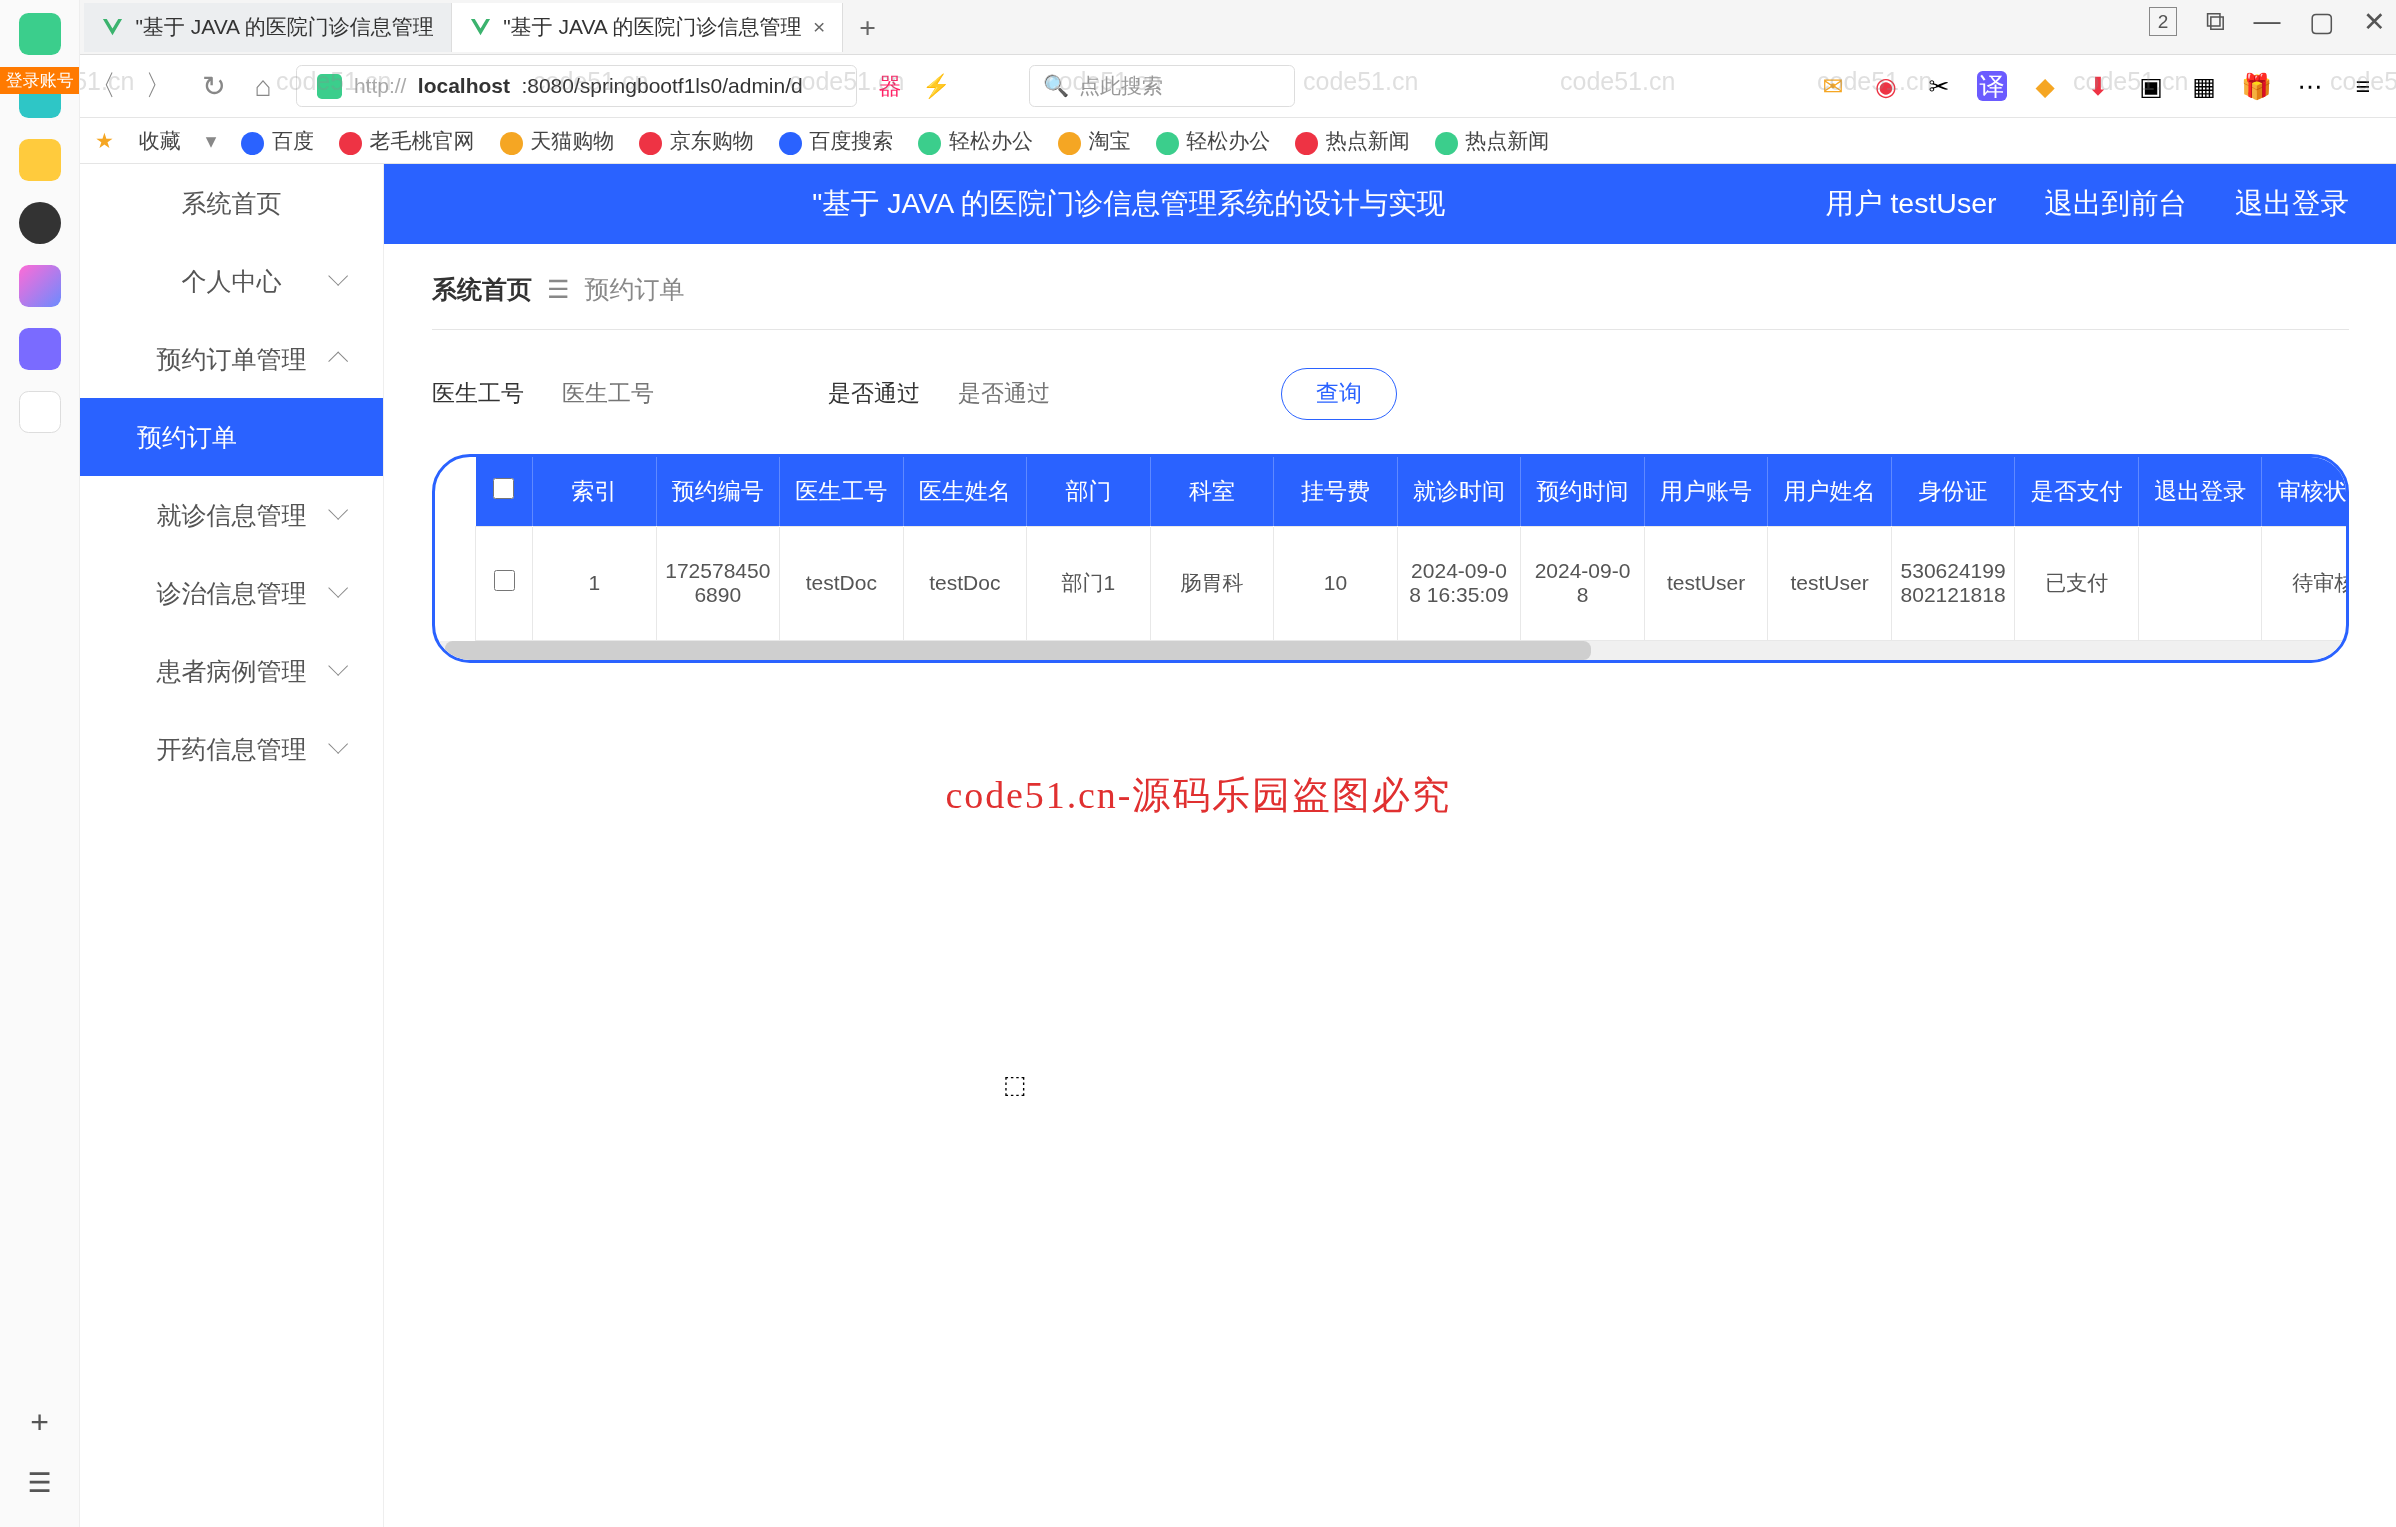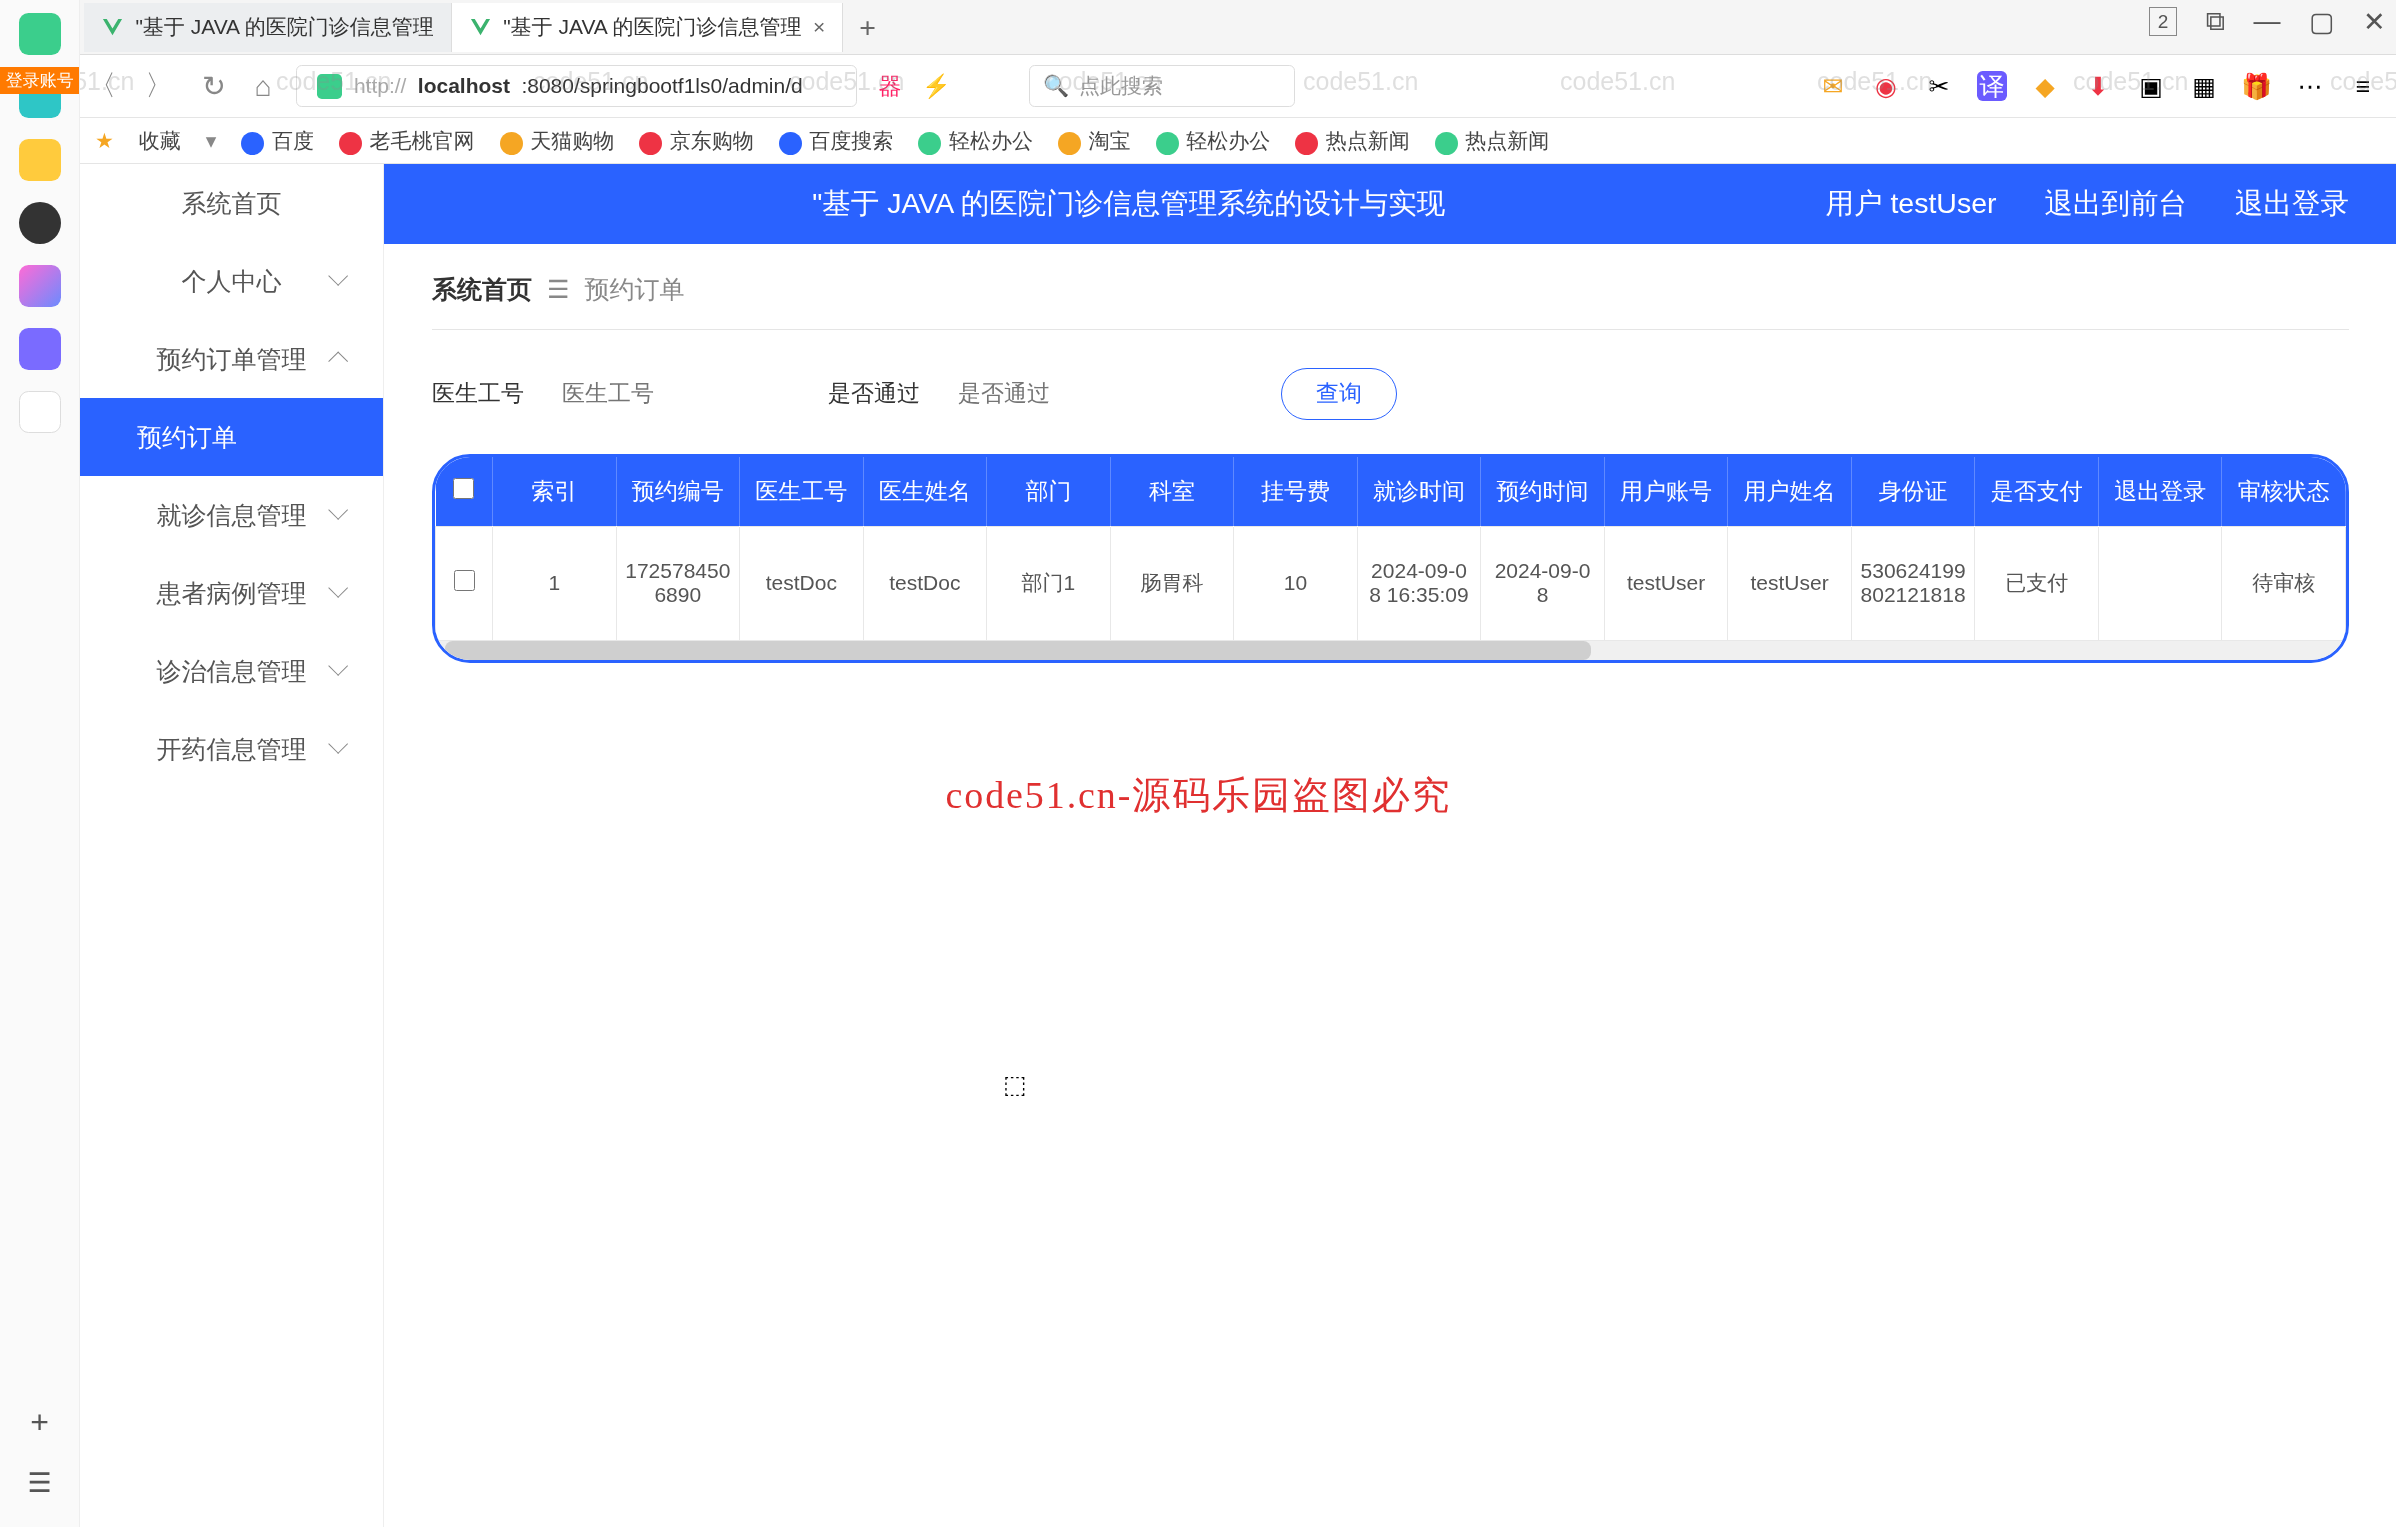--- a/index.html
+++ b/index.html
@@ -51,21 +51,21 @@
 .content { padding: 28.5px 48px; }
 .breadcrumb { display: flex; align-items: center; gap: 15px; font-size: 25px; color: #333; padding-bottom: 23px; border-bottom: 1px solid #e5e5e5; }
 .bc-dim { color: #888; }
 
 .filter-row { display: flex; align-items: center; gap: 38px; padding: 38px 0 34px; font-size: 23px; color: #555; }
 .filter-label { color: #333; }
 .filter-input { border: none; border-bottom: 1px solid transparent; color: #bbb; font-size: 23px; width: 171px; background: transparent; }
 .query-btn { border: 1.9px solid #2a62ff; color: #2a62ff; background: #fff; border-radius: 38px; padding: 9.5px 34px; font-size: 23px; }
 
 .table-wrap { border: 3.8px solid #2a62ff; border-radius: 38px; overflow: hidden; }
-table { width: 100%; border-collapse: collapse; table-layout: fixed; }
+table { width: 100%; border-collapse: collapse; table-layout: fixed; margin-left: 40px; }
 th { background: #2a62ff; color: #fff; font-weight: 500; font-size: 23px; padding: 19px 5.7px; border-right: 1px solid rgba(255,255,255,0.25); }
 th:first-child { width: 57px; }
 td { border: 1px solid #e8e8e8; padding: 19px 7.6px; text-align: center; font-size: 21px; color: #555; word-break: break-all; vertical-align: middle; height: 114px; }
 .chk { width: 21px; height: 21px; }
 .hscroll { height: 19px; background: #f0f0f0; position: relative; }
 .hscroll-thumb { position: absolute; left: 9.5px; width: 60%; height: 100%; background: #cfcfcf; border-radius: 7.6px; }
 
 
 .wm { position: absolute; color: rgba(140,140,140,0.28); font-size: 25px; pointer-events: none; z-index: 0; }
 .wm-center { position: absolute; left: 50%; top: 770px; transform: translateX(-50%); color: #e03030; font-size: 38px; font-family: "SimSun", serif; letter-spacing: 1.9px; z-index: 50; }
@@ -327,24 +327,24 @@
     <div class="side-item has-sub expanded">
         <span>预约订单管理</span>
       </div>
     <div class="side-item selected">
         <span>预约订单</span>
       </div>
     <div class="side-item has-sub">
         <span>就诊信息管理</span>
       </div>
     <div class="side-item has-sub">
+        <span>诊治信息管理</span>
+      </div>
+    <div class="side-item has-sub">
         <span>患者病例管理</span>
-      </div>
-    <div class="side-item has-sub">
-        <span>诊治信息管理</span>
       </div>
     <div class="side-item has-sub">
         <span>开药信息管理</span>
       </div>
   </div>
 
   <div class="main">
     <div class="top-bar">
       <div class="top-title">"基于 JAVA 的医院门诊信息管理系统的设计与实现</div>
       <div class="top-links">

